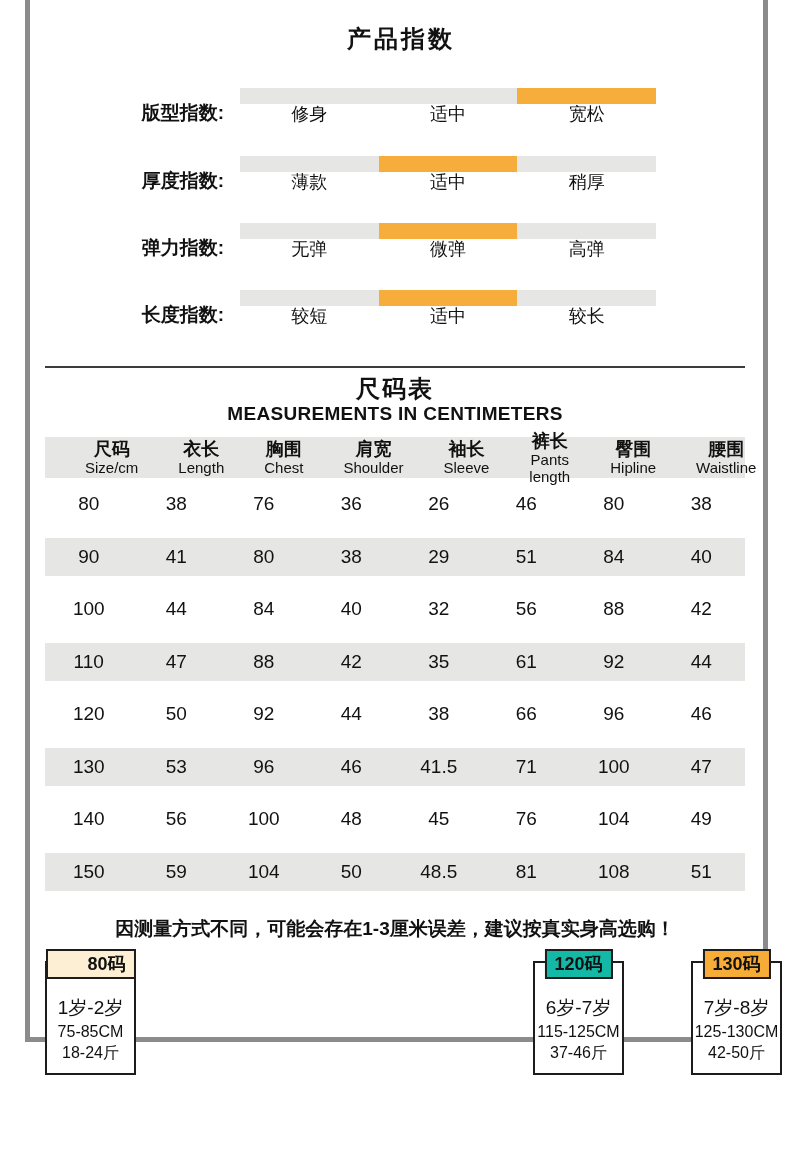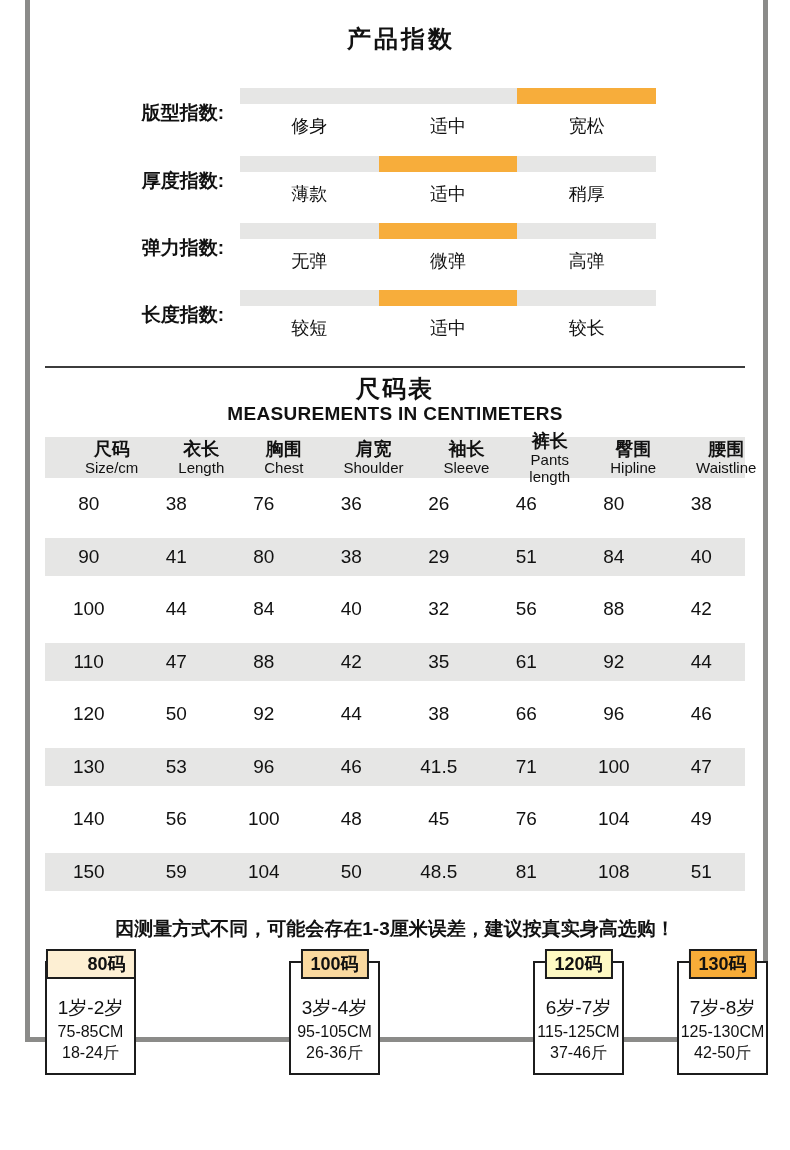--- a/index.html
+++ b/index.html
@@ -7,21 +7,21 @@
         font-family:"Liberation Sans","DejaVu Sans",sans-serif;color:#111;}
   .frame{position:absolute;left:25px;top:0;width:743px;height:1042px;box-sizing:border-box;
          border-left:5px solid #8B8B89;border-right:5px solid #8B8B89;border-bottom:5px solid #8B8B89;z-index:0;}
   .title{position:absolute;top:23px;left:6px;width:100%;text-align:center;font-size:24px;
          font-weight:700;letter-spacing:3px;z-index:1;}
   
   .idx-row{position:absolute;left:0;width:790px;height:50px;z-index:1;}
   .idx-label{position:absolute;left:0;top:12px;width:224px;text-align:right;font-size:19px;font-weight:700;}
   .idx-bar{position:absolute;left:240px;top:0;width:416px;height:16px;display:flex;}
   .idx-seg{flex:1;}
-  .idx-opts{position:absolute;left:240px;top:26px;width:416px;display:flex;}
+  .idx-opts{position:absolute;left:240px;top:14px;width:416px;display:flex;}
   .idx-opt{flex:1;text-align:center;font-size:18px;}
   .divider{position:absolute;left:45px;top:366px;width:700px;height:2px;background:#3C3C3C;z-index:1;}
   .sc-title{position:absolute;top:377px;left:0;width:100%;text-align:center;font-size:24px;
             font-weight:700;letter-spacing:2px;line-height:1;z-index:1;}
   .sc-sub{position:absolute;top:404px;left:0;width:100%;text-align:center;font-size:19px;
           font-weight:600;letter-spacing:.3px;line-height:1.1;z-index:1;}
   
   .table{position:absolute;left:45px;top:437px;width:700px;z-index:1;}
   .thead{height:41px;display:flex;align-items:center;}
   .th{flex:1;text-align:center;margin-left:40px;}
@@ -229,32 +229,26 @@
 
   <div class="note">因测量方式不同，可能会存在1-3厘米误差，建议按真实身高选购！</div>
 
   <div class="cards" id="cards">
       <div class="card" style="left: 0px;">
         <div class="tag" style="background: rgb(253, 239, 211); padding-left: 40px;">80码</div>
         <div class="age">1岁-2岁</div>
         <div class="hcm">75-85CM</div>
         <div class="wjin">18-24斤</div>
       </div>
-      <div class="card" style="left: 244px;">
-        <div class="tag" style="background: rgb(250, 217, 159);">100码</div>
-        <div class="age">3岁-4岁</div>
-        <div class="hcm">95-105CM</div>
-        <div class="wjin">26-36斤</div>
-      </div>
       <div class="card" style="left: 488px;">
-        <div class="tag" style="background: #fef9c3;">120码</div>
+        <div class="tag" style="background: #14b8a6;">120码</div>
         <div class="age">6岁-7岁</div>
         <div class="hcm">115-125CM</div>
         <div class="wjin">37-46斤</div>
       </div>
-      <div class="card" style="left: 632px;">
+      <div class="card" style="left: 646px;">
         <div class="tag" style="background: rgb(247, 172, 56);">130码</div>
         <div class="age">7岁-8岁</div>
         <div class="hcm">125-130CM</div>
         <div class="wjin">42-50斤</div>
       </div>
     </div>
 </div>
 
 </body></html>

